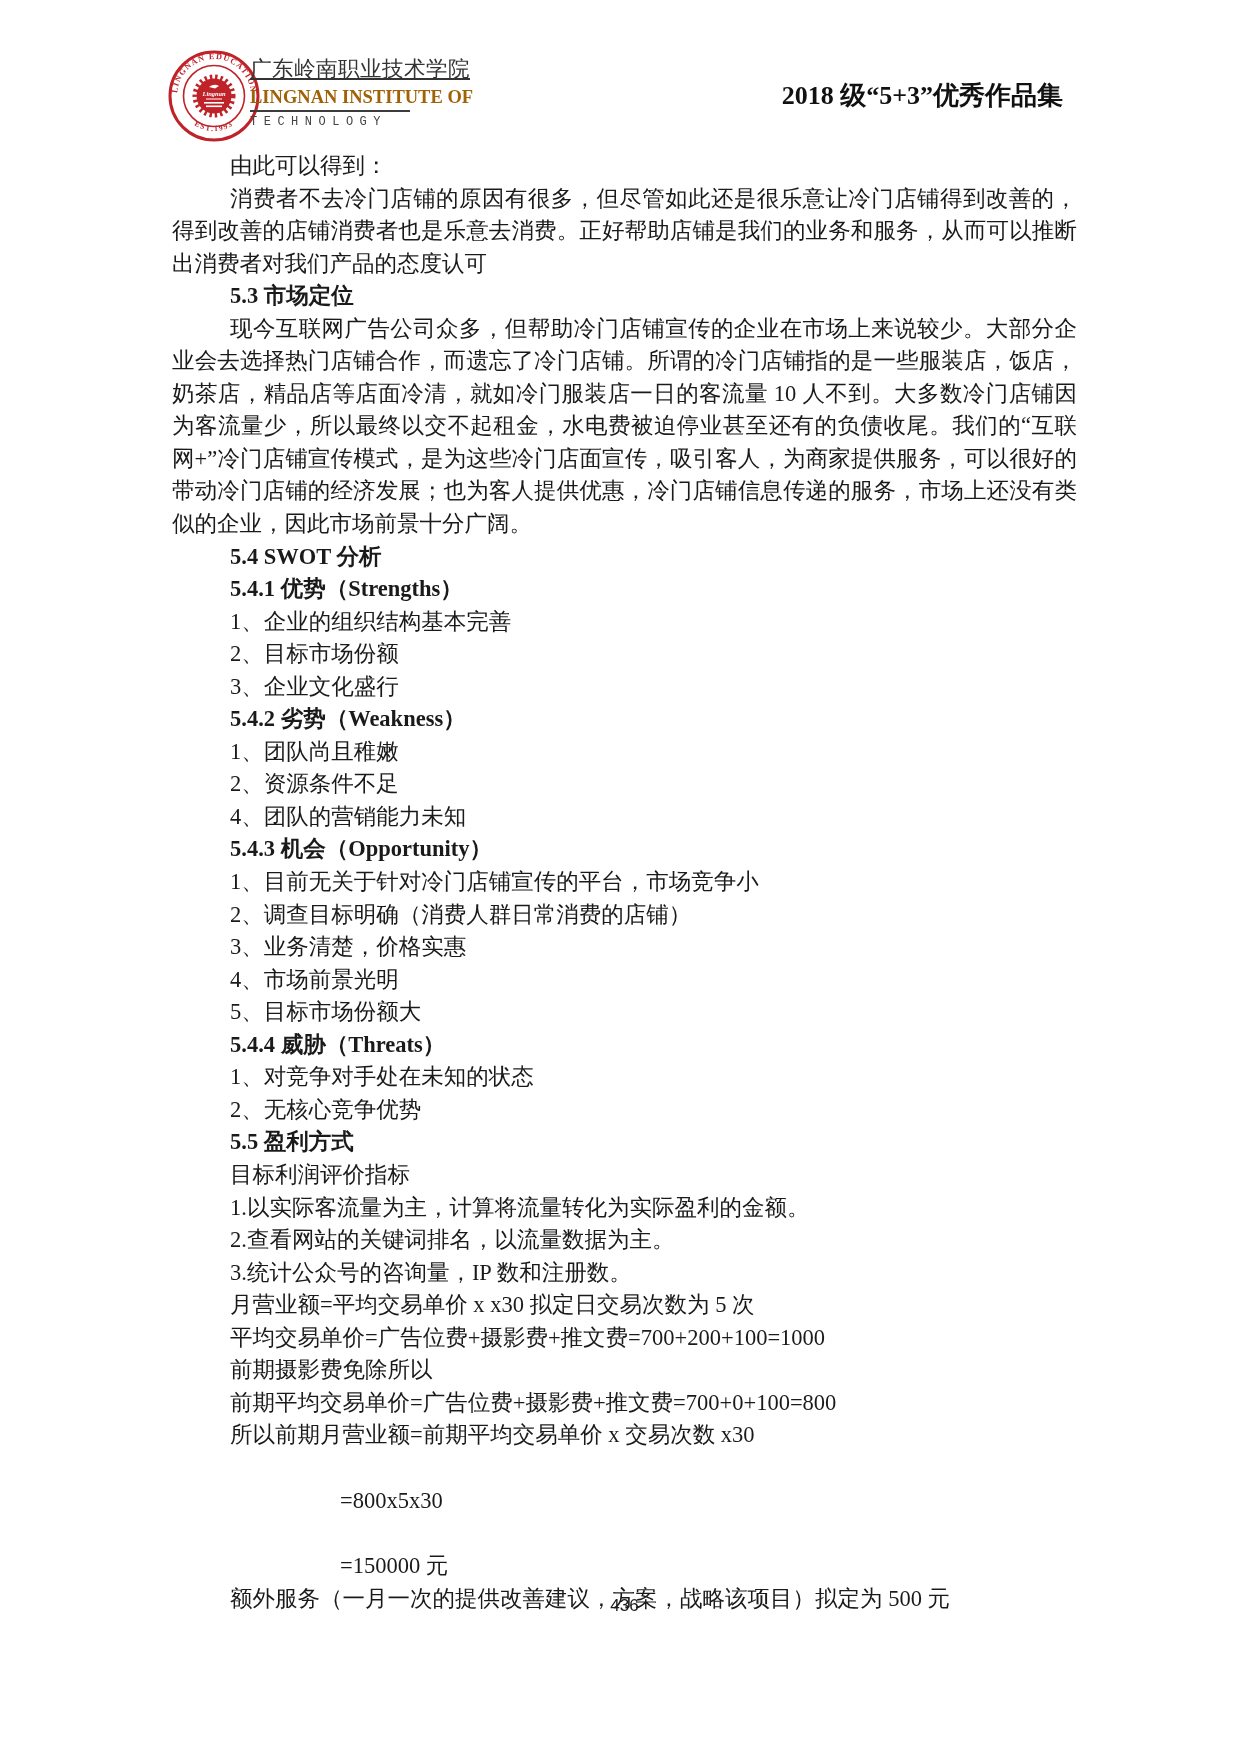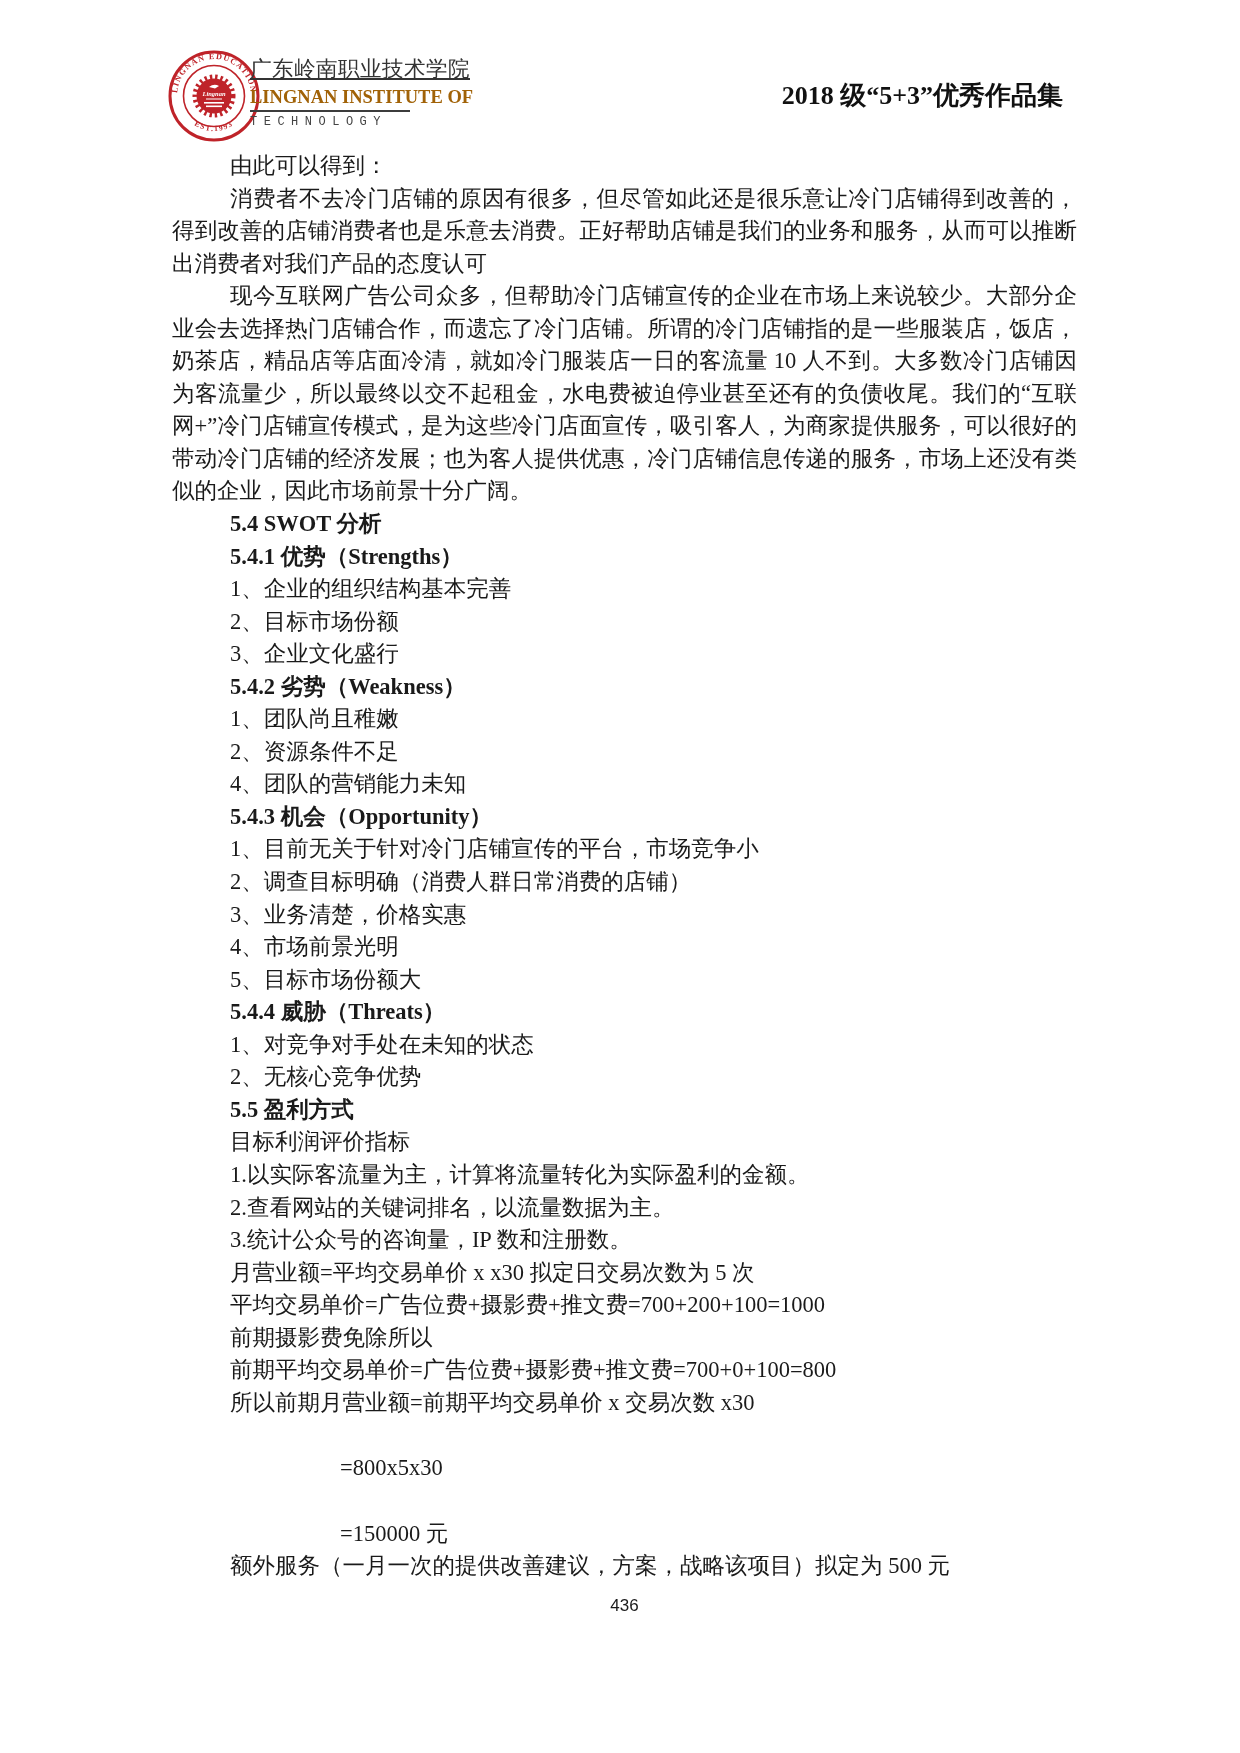--- a/index.html
+++ b/index.html
@@ -88,20 +88,21 @@
       <div class="logo-rule"></div>
       <div class="logo-en2">TECHNOLOGY</div>
     </div>
 
     <div class="collection-title">2018 级“5+3”优秀作品集</div>
   </div>
 
   <div class="doc" id="doc">
       <div class="blk para">由此可以得到：</div>
       <div class="blk para">消费者不去冷门店铺的原因有很多，但尽管如此还是很乐意让冷门店铺得到改善的，得到改善的店铺消费者也是乐意去消费。正好帮助店铺是我们的业务和服务，从而可以推断出消费者对我们产品的态度认可</div>
+      <div class="blk heading">5.3 市场定位</div>
       <div class="blk para">现今互联网广告公司众多，但帮助冷门店铺宣传的企业在市场上来说较少。大部分企业会去选择热门店铺合作，而遗忘了冷门店铺。所谓的冷门店铺指的是一些服装店，饭店，奶茶店，精品店等店面冷清，就如冷门服装店一日的客流量 10 人不到。大多数冷门店铺因为客流量少，所以最终以交不起租金，水电费被迫停业甚至还有的负债收尾。我们的“互联网+”冷门店铺宣传模式，是为这些冷门店面宣传，吸引客人，为商家提供服务，可以很好的带动冷门店铺的经济发展；也为客人提供优惠，冷门店铺信息传递的服务，市场上还没有类似的企业，因此市场前景十分广阔。</div>
       <div class="blk heading">5.4 SWOT 分析</div>
       <div class="blk heading">5.4.1 优势（Strengths）</div>
       <div class="blk item">1、企业的组织结构基本完善</div>
       <div class="blk item">2、目标市场份额</div>
       <div class="blk item">3、企业文化盛行</div>
       <div class="blk heading">5.4.2 劣势（Weakness）</div>
       <div class="blk item">1、团队尚且稚嫩</div>
       <div class="blk item">2、资源条件不足</div>
       <div class="blk item">4、团队的营销能力未知</div>

